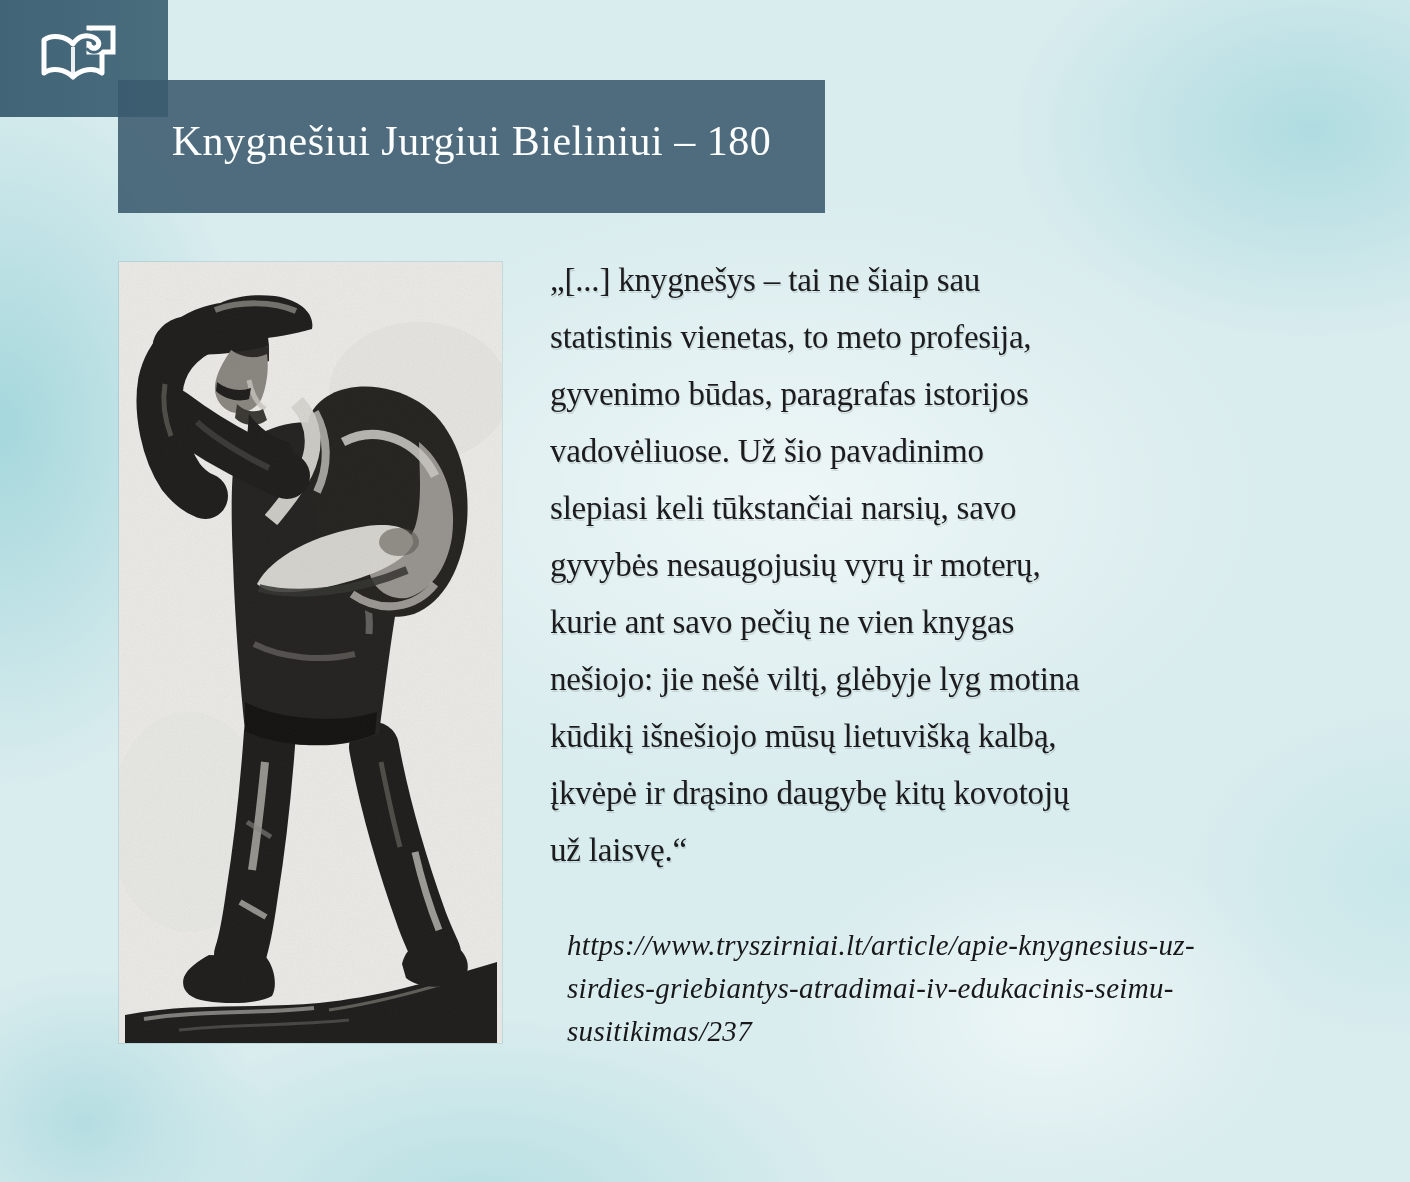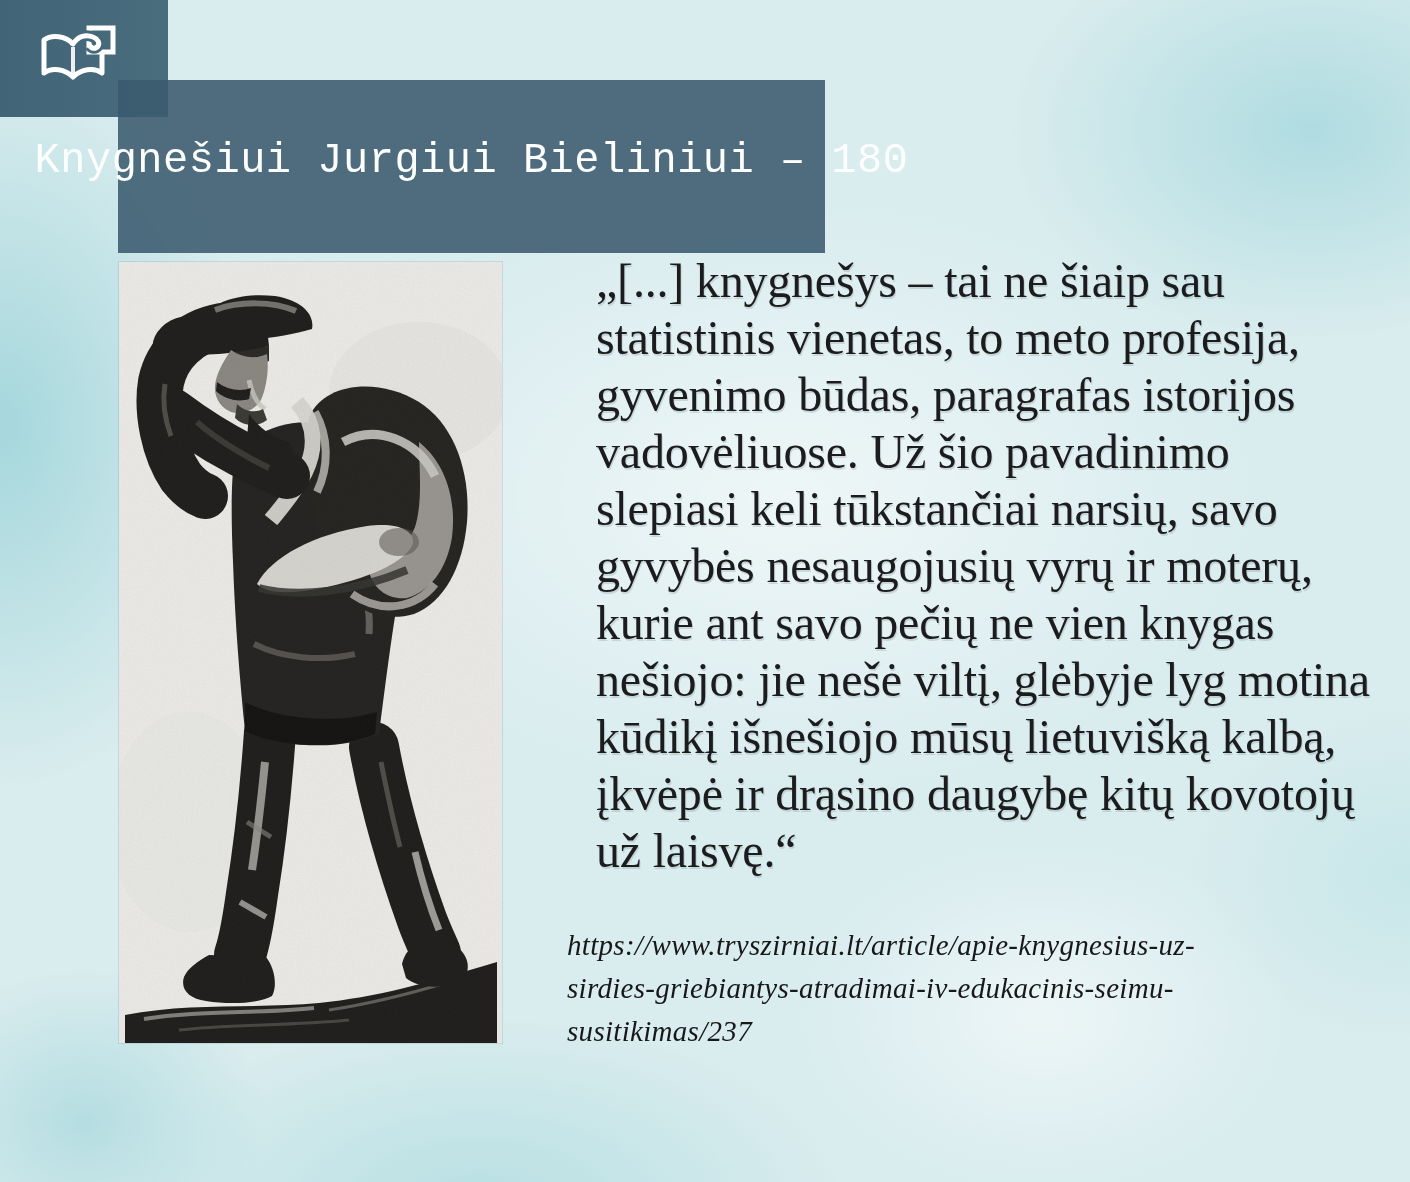--- a/index.html
+++ b/index.html
@@ -15,37 +15,37 @@
       radial-gradient(420px 300px at 74% 86%, rgba(255,255,255,0.5), rgba(255,255,255,0) 60%),
       #d9ecee;
     font-family:"Liberation Serif", serif;
   }
   .logo-block{
     position:absolute;left:0;top:0;width:168px;height:117px;
     background:linear-gradient(90deg,#426477 0%,#45687a 55%,#4a6d7e 100%);
   }
   .logo-block svg{position:absolute;left:40px;top:25px;}
   .header-bar{
-    position:absolute;left:118px;top:80px;width:707px;height:173px;
+    position:absolute;left:118px;top:80px;width:707px;height:133px;
     background:rgba(58,90,110,0.88);
-    display:flex;align-items:center;justify-content:center;font-family:Liberation Mono, monospace;
+    display:flex;align-items:center;justify-content:center;
   }
   .header-bar h1{
     margin:0;padding:0 10px 12px 10px;
     font-size:42px;font-weight:normal;letter-spacing:0.5px;
     color:#fdfefe;white-space:nowrap;
   }
   .photo{
     position:absolute;left:119px;top:262px;width:383px;height:781px;
     box-shadow:0 0 0 1px rgba(120,160,165,0.25);
   }
   .photo svg{display:block;width:383px;height:781px;}
   .quote{
-    position:absolute;left:596px;top:252px;width:812px;
-    font-size:48px;line-height:57px;color:#1c1c1e;
+    position:absolute;left:550px;top:252px;width:812px;
+    font-size:33px;line-height:57px;color:#1c1c1e;
     white-space:pre-line;letter-spacing:-0.2px;
     text-shadow:1px 2px 0 rgba(40,60,65,0.15);
   }
   .citation{
     position:absolute;left:567px;top:924px;width:780px;
     font-size:29px;line-height:43px;font-style:italic;color:#18181a;
     white-space:pre-line;letter-spacing:0.3px;
   }
 </style>
 </head>

